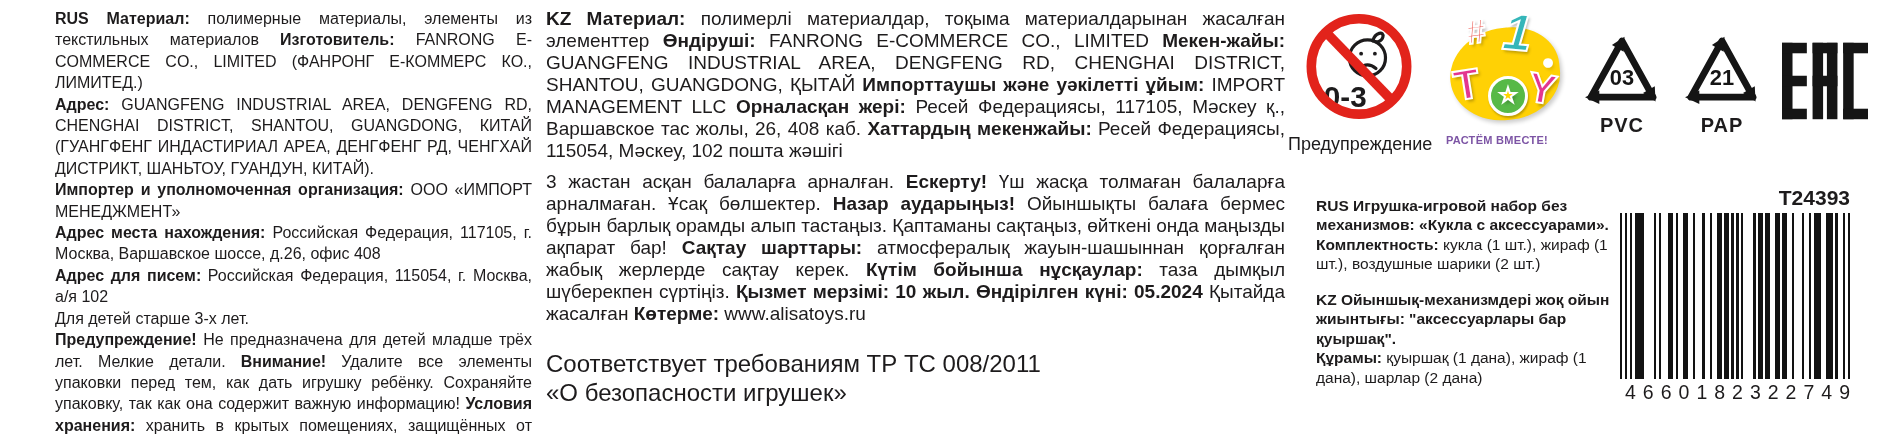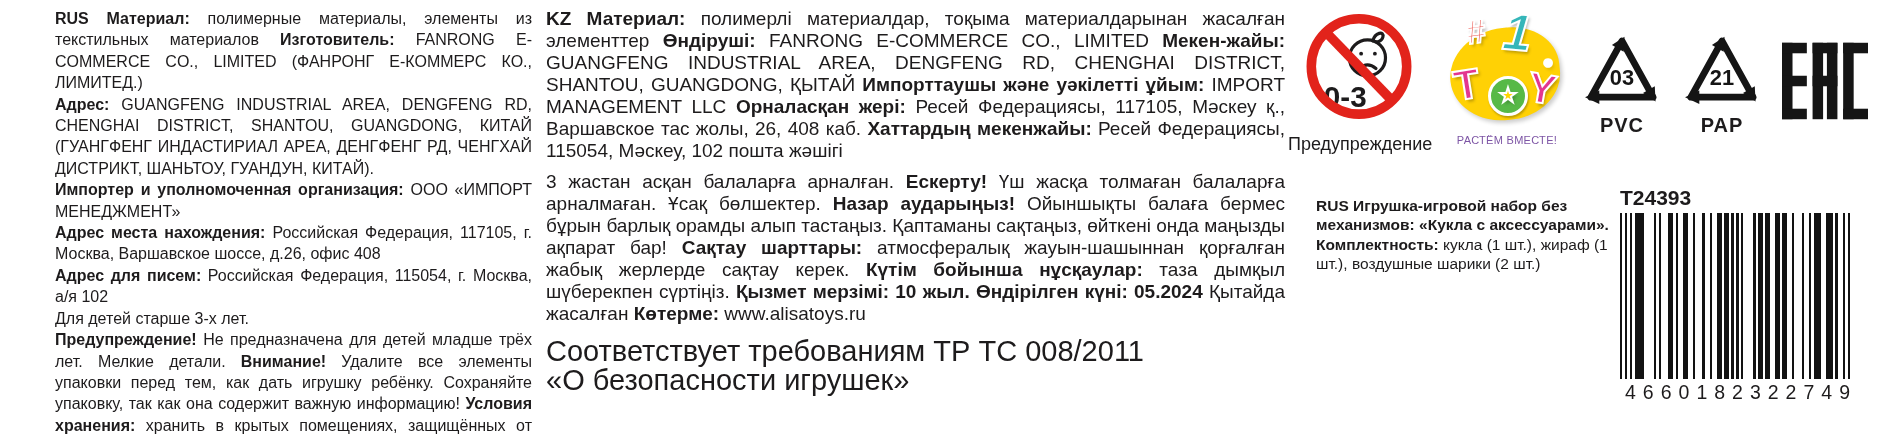--- a/index.html
+++ b/index.html
@@ -4,55 +4,55 @@
 <style>
   html,body{margin:0;padding:0;background:#ffffff;}
   .label{position:relative;width:1890px;height:437px;background:#ffffff;overflow:hidden;
          font-family:"Liberation Sans",sans-serif;color:#1d1b1c;}
   .col{position:absolute;text-align:justify;}
   .col p{margin:0;}
   b{font-weight:700;}
   #col-rus{left:55px;top:8px;width:477px;font-size:16px;line-height:21.4px;}
   #col-kz{left:546px;top:8px;width:739px;font-size:19px;line-height:22px;}
   #col-kz p.gap-top{margin-top:9px;}
-  .compliance{margin-top:12px;font-size:29px;line-height:29px;text-align:left;}
+  .compliance{margin-top:24px;font-size:24px;line-height:29px;text-align:left;}
   
   .age-badge{position:absolute;left:1306px;top:8px;width:106px;height:120px;}
   .age-caption{position:absolute;left:1288px;top:134px;width:142px;text-align:left;font-size:18px;}
   
   .toy-logo{position:absolute;left:1448px;top:12px;width:118px;height:120px;}
   .toy-logo span{position:absolute;font-weight:800;-webkit-text-stroke:2px #ffffff;
                  text-shadow:2px 3px 3px rgba(0,0,0,.25);line-height:1;}
   .toy-blob{position:absolute;left:2px;top:16px;width:110px;height:92px;background:#ffd105;
             border-radius:54% 46% 50% 50%;transform:rotate(-6deg);box-shadow:2px 3px 4px rgba(0,0,0,.2);}
   .toy-hash{left:18px;top:2px;font-size:34px;color:#e8332a;transform:rotate(-8deg);font-style:italic;}
   .toy-one{left:55px;top:-6px;font-size:52px;color:#35b6b9;transform:rotate(5deg);font-style:italic;}
   .toy-reg{left:96px;top:46px;font-size:11px;color:#444;-webkit-text-stroke:0;text-shadow:none;font-weight:400;}
   .toy-t{left:6px;top:52px;font-size:42px;color:#e3368f;transform:rotate(-9deg);}
   .toy-o{position:absolute;left:40px;top:64px;width:34px;height:34px;background:#57b947;border-radius:50%;
          border:3px solid #ffffff;box-shadow:1px 2px 2px rgba(0,0,0,.25);text-align:center;}
   .toy-star{position:static!important;display:inline-block;margin-top:6px;font-size:20px;color:#ffd400;
             font-family:"DejaVu Sans",sans-serif;-webkit-text-stroke:0;text-shadow:none;}
   .toy-y{left:80px;top:56px;font-size:42px;color:#e3368f;transform:rotate(10deg);}
-  .toy-tagline{position:absolute;left:1446px;top:134px;width:122px;text-align:center;
-               font-size:11px;font-weight:400;color:#7d55a5;letter-spacing:.3px;}
+  .toy-tagline{position:absolute;left:1446px;top:134px;width:122px;
+               font-size:11px;font-weight:700;color:#7d55a5;letter-spacing:.3px;}
   
   .recy{position:absolute;top:28px;width:84px;text-align:center;}
   #recy-pvc{left:1580px;text-align:center;} #recy-pap{left:1680px;}
   .recy svg{width:84px;height:88px;display:block;}
   .recy .mat{font-size:20px;font-weight:700;letter-spacing:1px;margin-top:-2px;}
   
   .eac{position:absolute;left:1782px;top:40px;width:86px;height:82px;}
   .eac svg{width:86px;height:82px;display:block;}
   
   .desc{position:absolute;left:1316px;width:303px;font-size:15.5px;line-height:19.4px;text-align:left;}
   #rus-desc{top:196px;} #kz-desc{top:290px;}
   .desc p{margin:0;}
   
-  .barcode-block{position:absolute;left:1620px;top:186px;width:206px;text-align:left;}
+  .barcode-block{position:absolute;left:1620px;top:186px;width:230px;text-align:right;}
   .bc-code{font-size:21px;font-weight:700;}
   #barcode-svg{width:230px;height:166px;display:block;margin-top:3px;}
   .bc-digits{font-size:19.5px;letter-spacing:7px;padding-left:5px;margin-top:2px;white-space:nowrap;}
 </style>
 </head>
 <body>
 
 <div class="label">
 
   <div id="col-rus" class="col">
@@ -136,20 +136,24 @@
         <rect x="32" y="34.5" width="26" height="11"></rect>
       <rect x="64" y="0" width="11" height="80"></rect>
         <rect x="64" y="0" width="26" height="11"></rect>
       <rect x="64" y="69" width="26" height="11"></rect>
     </svg>
   </div>
 
   <div class="desc" id="rus-desc">
     <p><b>RUS Игрушка-игровой набор без механизмов: «Кукла с аксессуарами». Комплектность:</b><span> кукла (1 шт.), жираф (1 шт.), воздушные шарики (2 шт.)</span></p>
   </div>
+  <div class="desc" id="kz-desc">
+    <p><b>KZ Ойыншық-механизмдері жоқ ойын жиынтығы: "аксессуарлары бар қуыршақ".</b></p>
+    <p><b>Құрамы:</b><span> қуыршақ (1 дана), жираф (1 дана), шарлар (2 дана)</span></p>
+  </div>
 
   <div class="barcode-block">
     <div class="bc-code">T24393</div>
     <svg id="barcode-svg" viewBox="0 0 95 100" preserveAspectRatio="none" shape-rendering="crispEdges">
         <rect x="0" y="0" width="1" height="100" fill="#121212"></rect>
         <rect x="2" y="0" width="1" height="100" fill="#121212"></rect>
         <rect x="4" y="0" width="1" height="100" fill="#121212"></rect>
         <rect x="6" y="0" width="4" height="100" fill="#121212"></rect>
         <rect x="14" y="0" width="1" height="100" fill="#121212"></rect>
         <rect x="16" y="0" width="1" height="100" fill="#121212"></rect>

